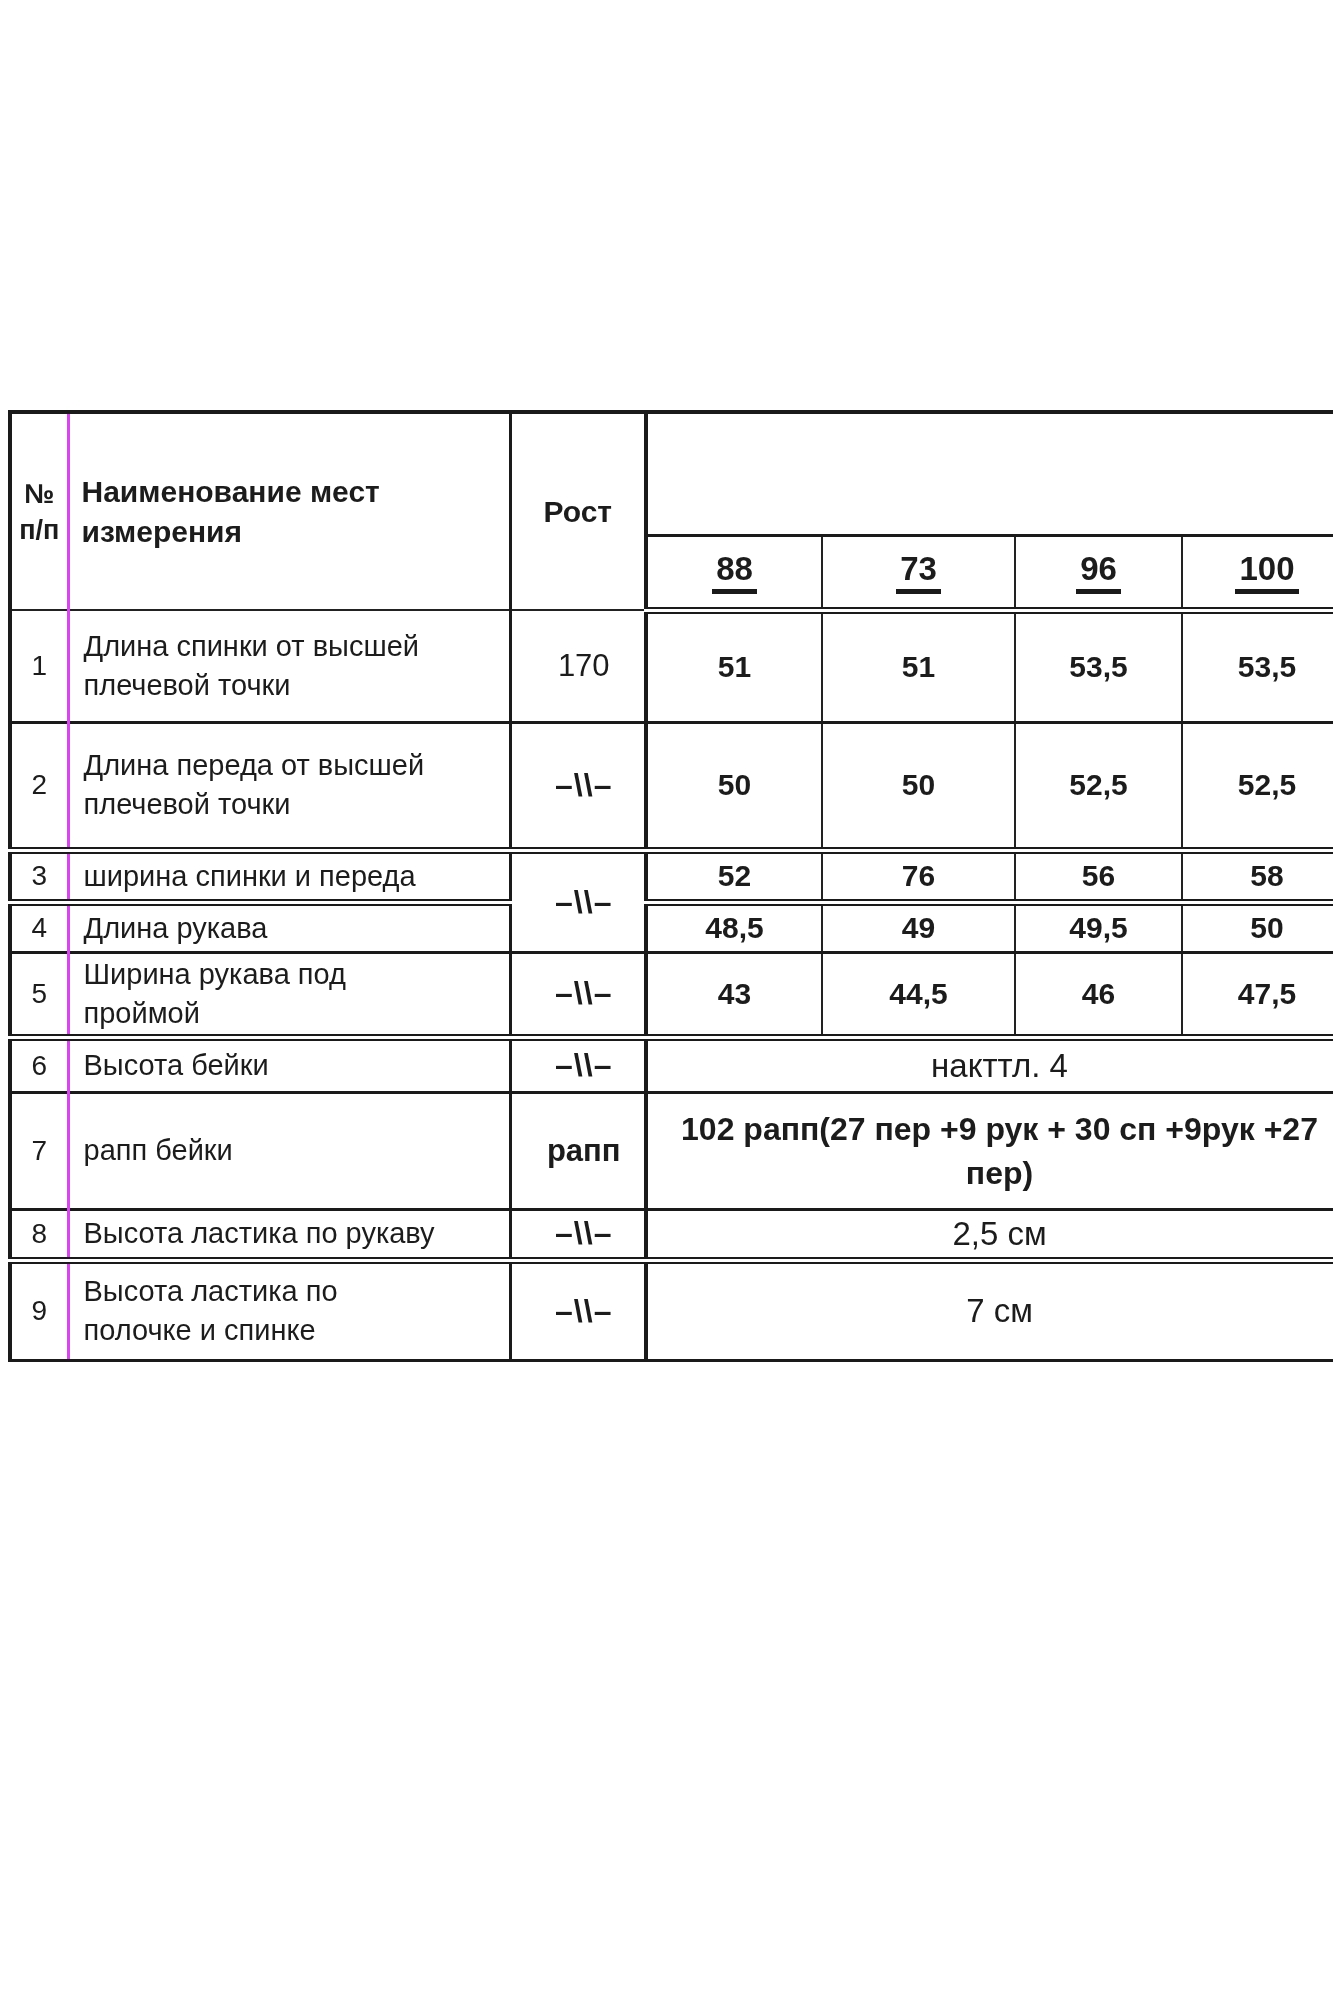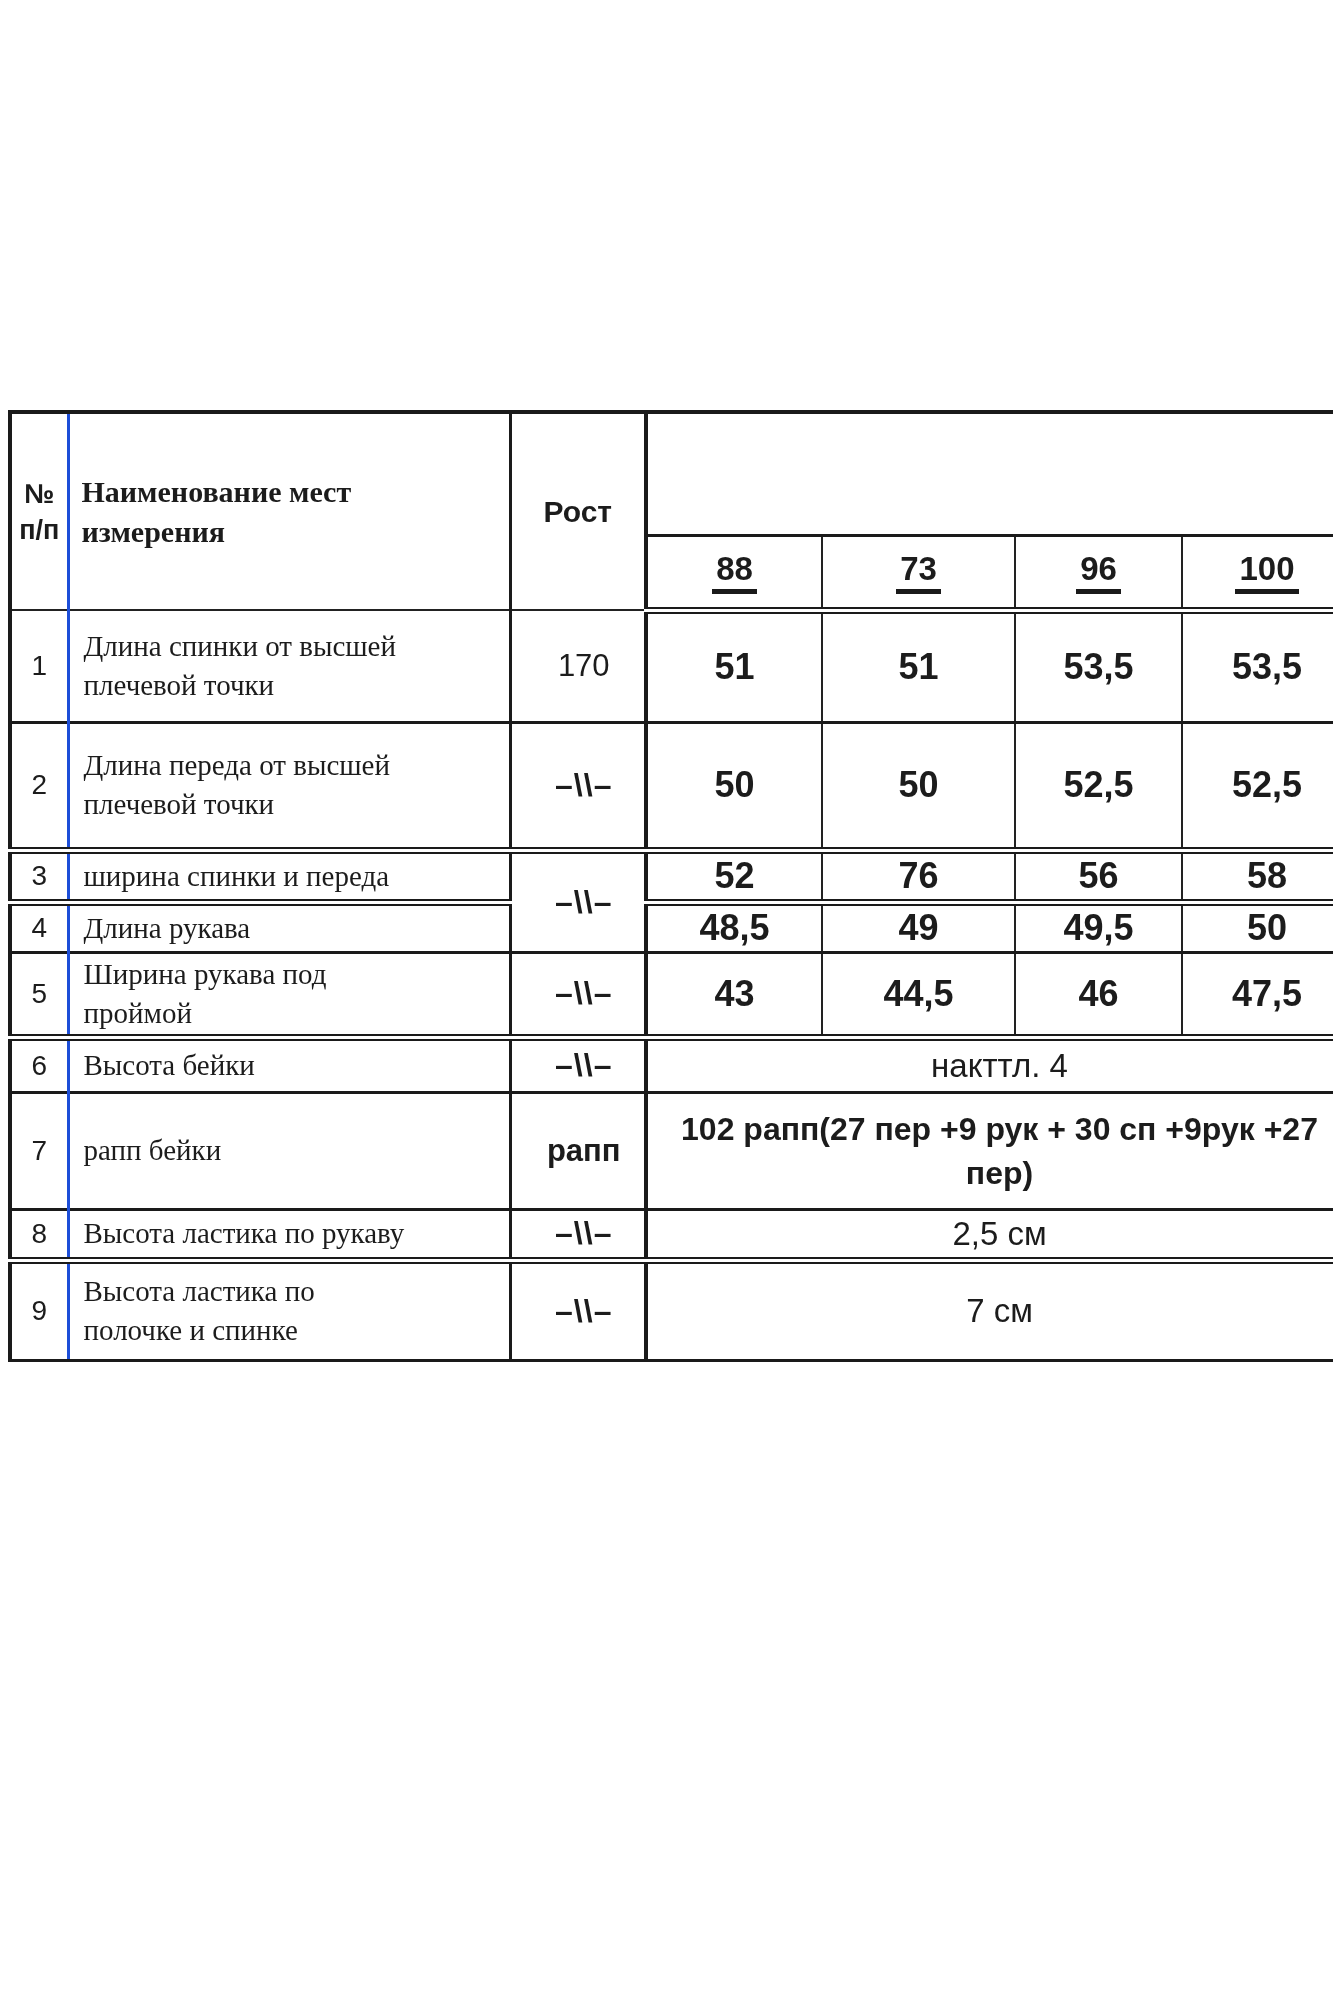--- a/index.html
+++ b/index.html
@@ -17,21 +17,21 @@
   }
   td{
     border:2px solid #222;
     vertical-align:middle;
     padding:0;
     overflow:hidden;
     background:#fff;
   }
   
   .c-num{border-left:4px solid #1a1a1a;}
-  .c-name{border-left:3px solid #1d4ed8;font-family:Liberation Serif, serif;}
+  .c-name{border-left:3px solid #d946ef;}
   .c-rost{border-left:3px solid #1a1a1a;}
   .c-s88, .hdr-empty{border-left:4px solid #1a1a1a;}
   tr.h1 td{border-top:4px solid #1a1a1a;}
   
   .hdr-empty{border-bottom:3px solid #1a1a1a;}
   tr.h2 td{border-bottom:7px double #1a1a1a;margin-top:35px;}
   
   tr.sep-double td{border-top:7px double #1a1a1a;}
   tr.sep-single td{border-top:3px solid #1a1a1a;}
   tr.last td{border-bottom:3px solid #1a1a1a;}
@@ -42,21 +42,21 @@
   .name{
     text-align:left;font-size:29px;line-height:39px;
     padding-left:14px;padding-right:6px;
     white-space:pre-line;font-weight:400;
   }
   .rost{
     text-align:center;font-size:31px;font-weight:400;padding-left:12px;
   }
   .ditto{font-weight:700;font-size:32px;letter-spacing:1px;}
   .val{
-    text-align:center;font-size:36px;font-weight:700;
+    text-align:center;font-size:30px;font-weight:700;
   }
   .span-val{
     text-align:center;font-size:32px;font-weight:700;
     line-height:44px;padding:0 4px;
   }
   .span-light{font-weight:400;font-size:33px;}
   .hdr{
     font-weight:700;font-size:30px;line-height:40px;
     white-space:pre-line;
   }

